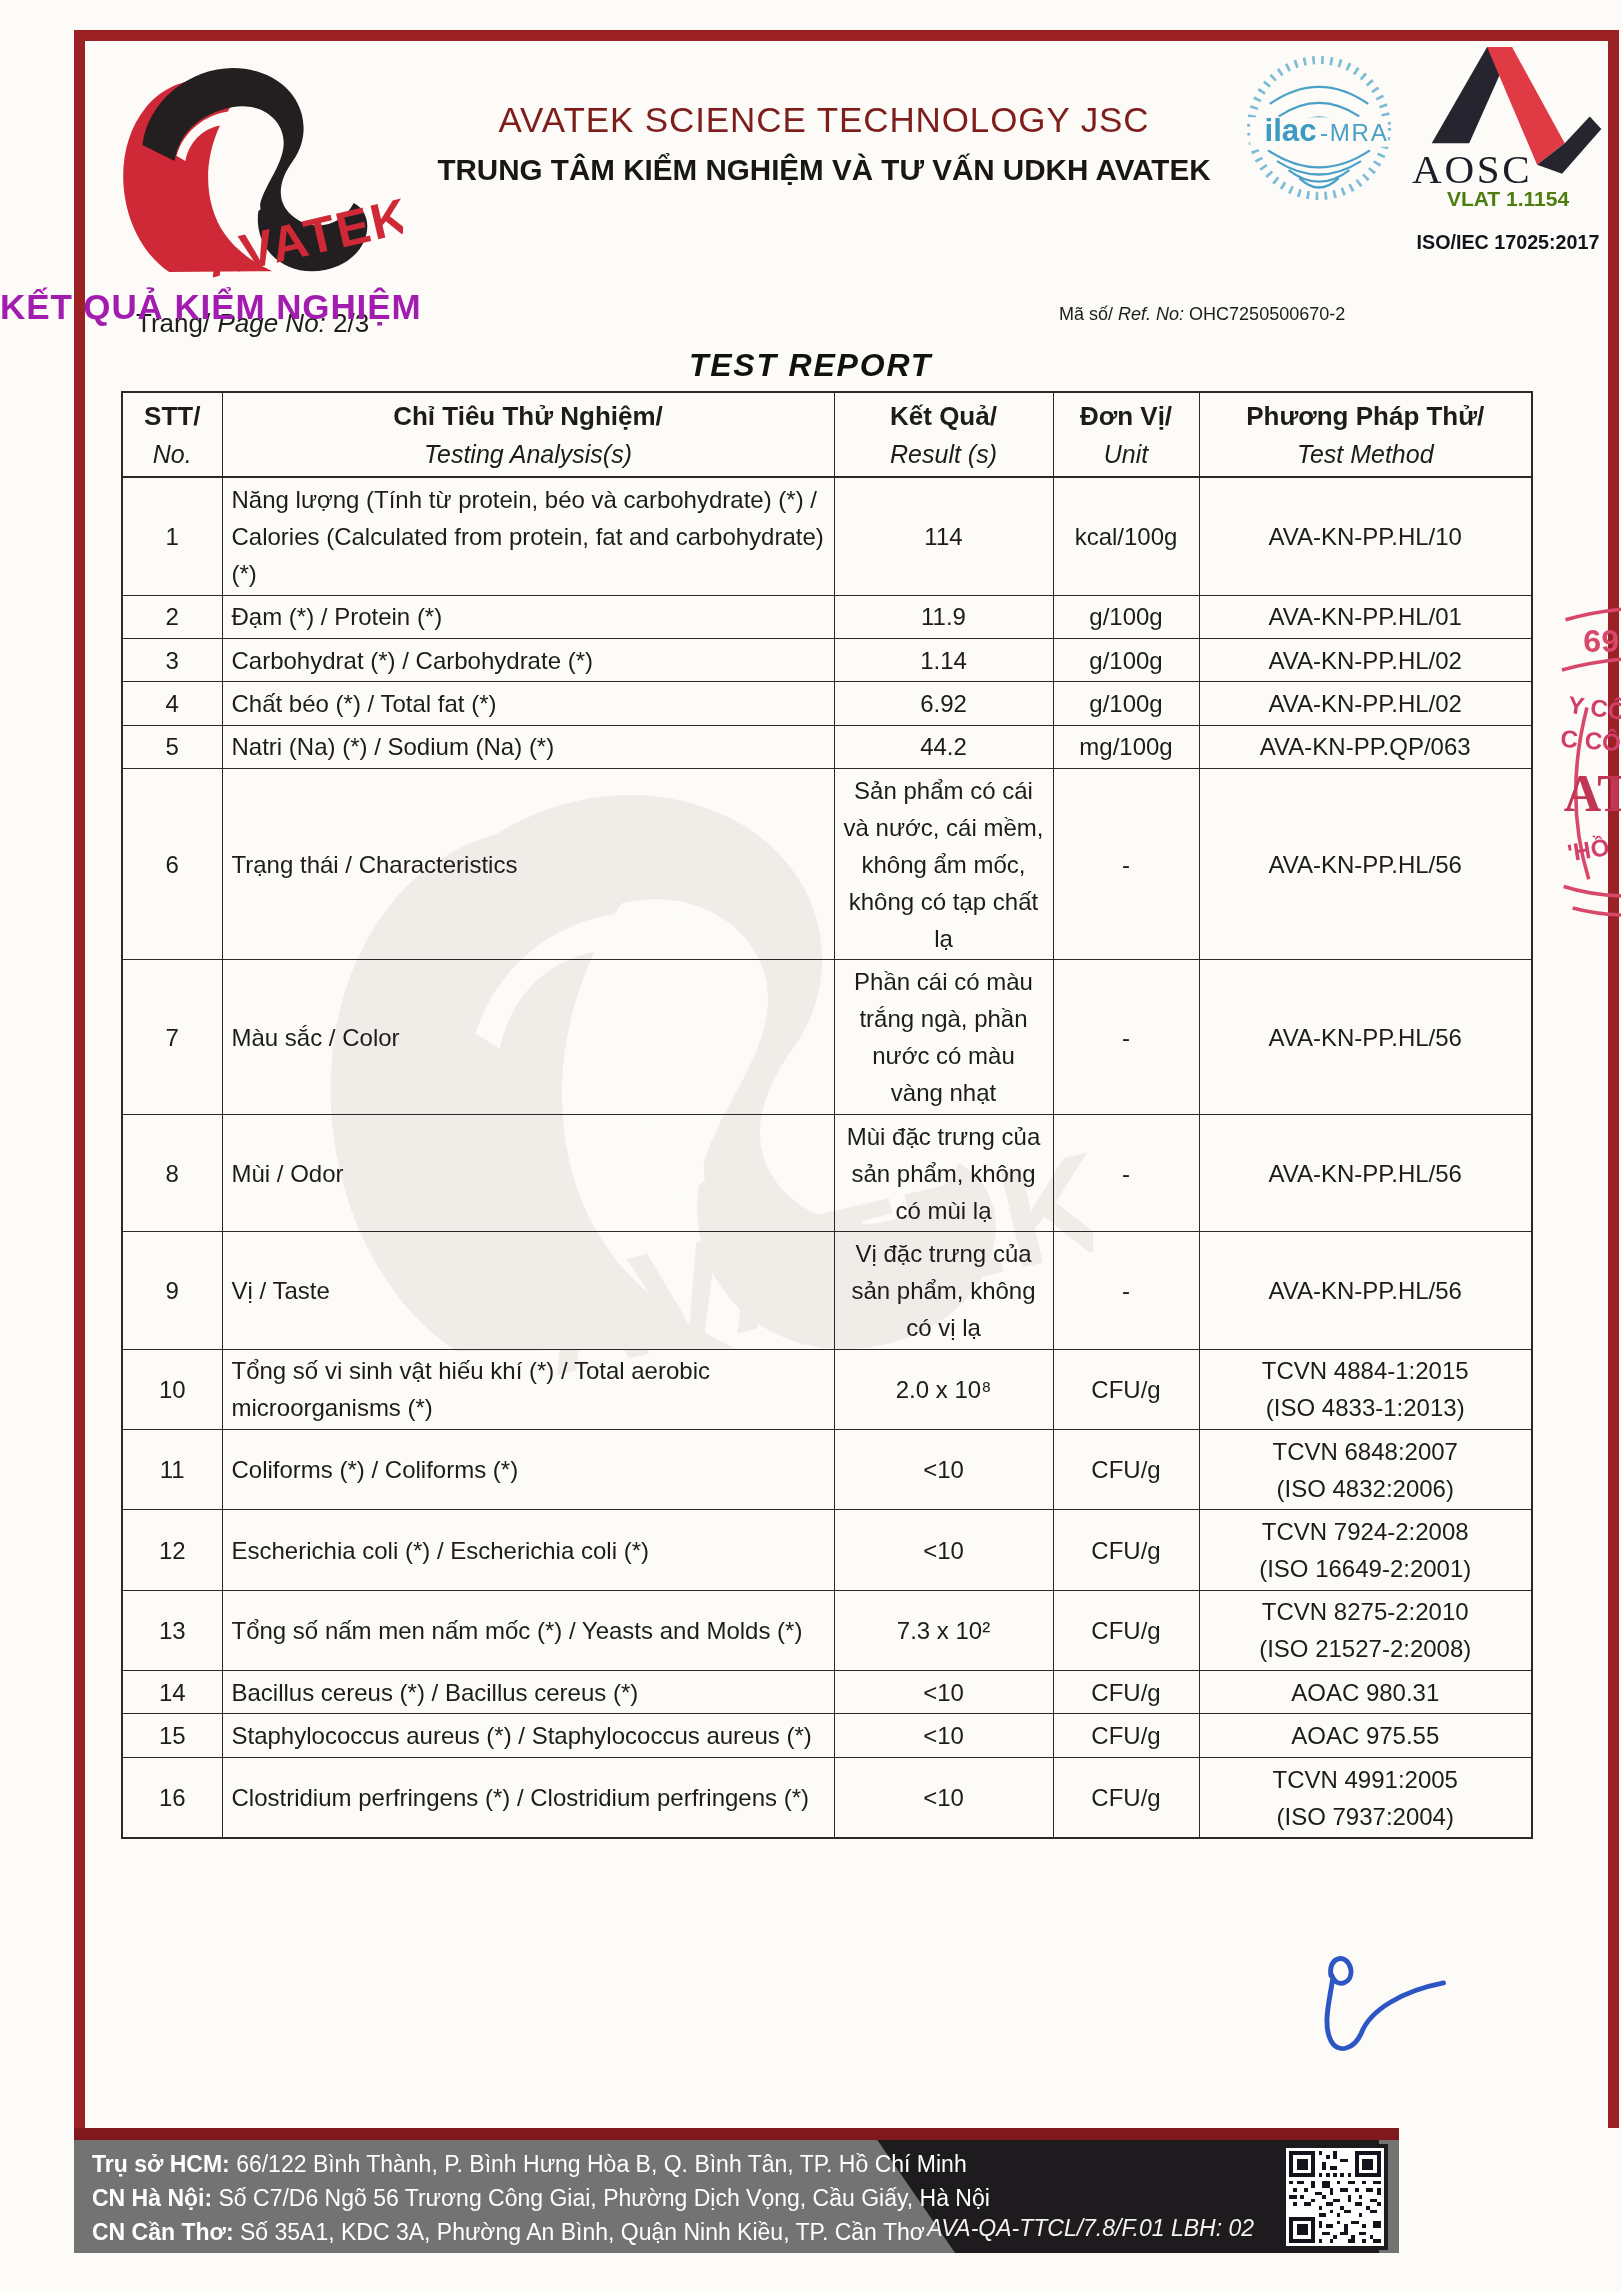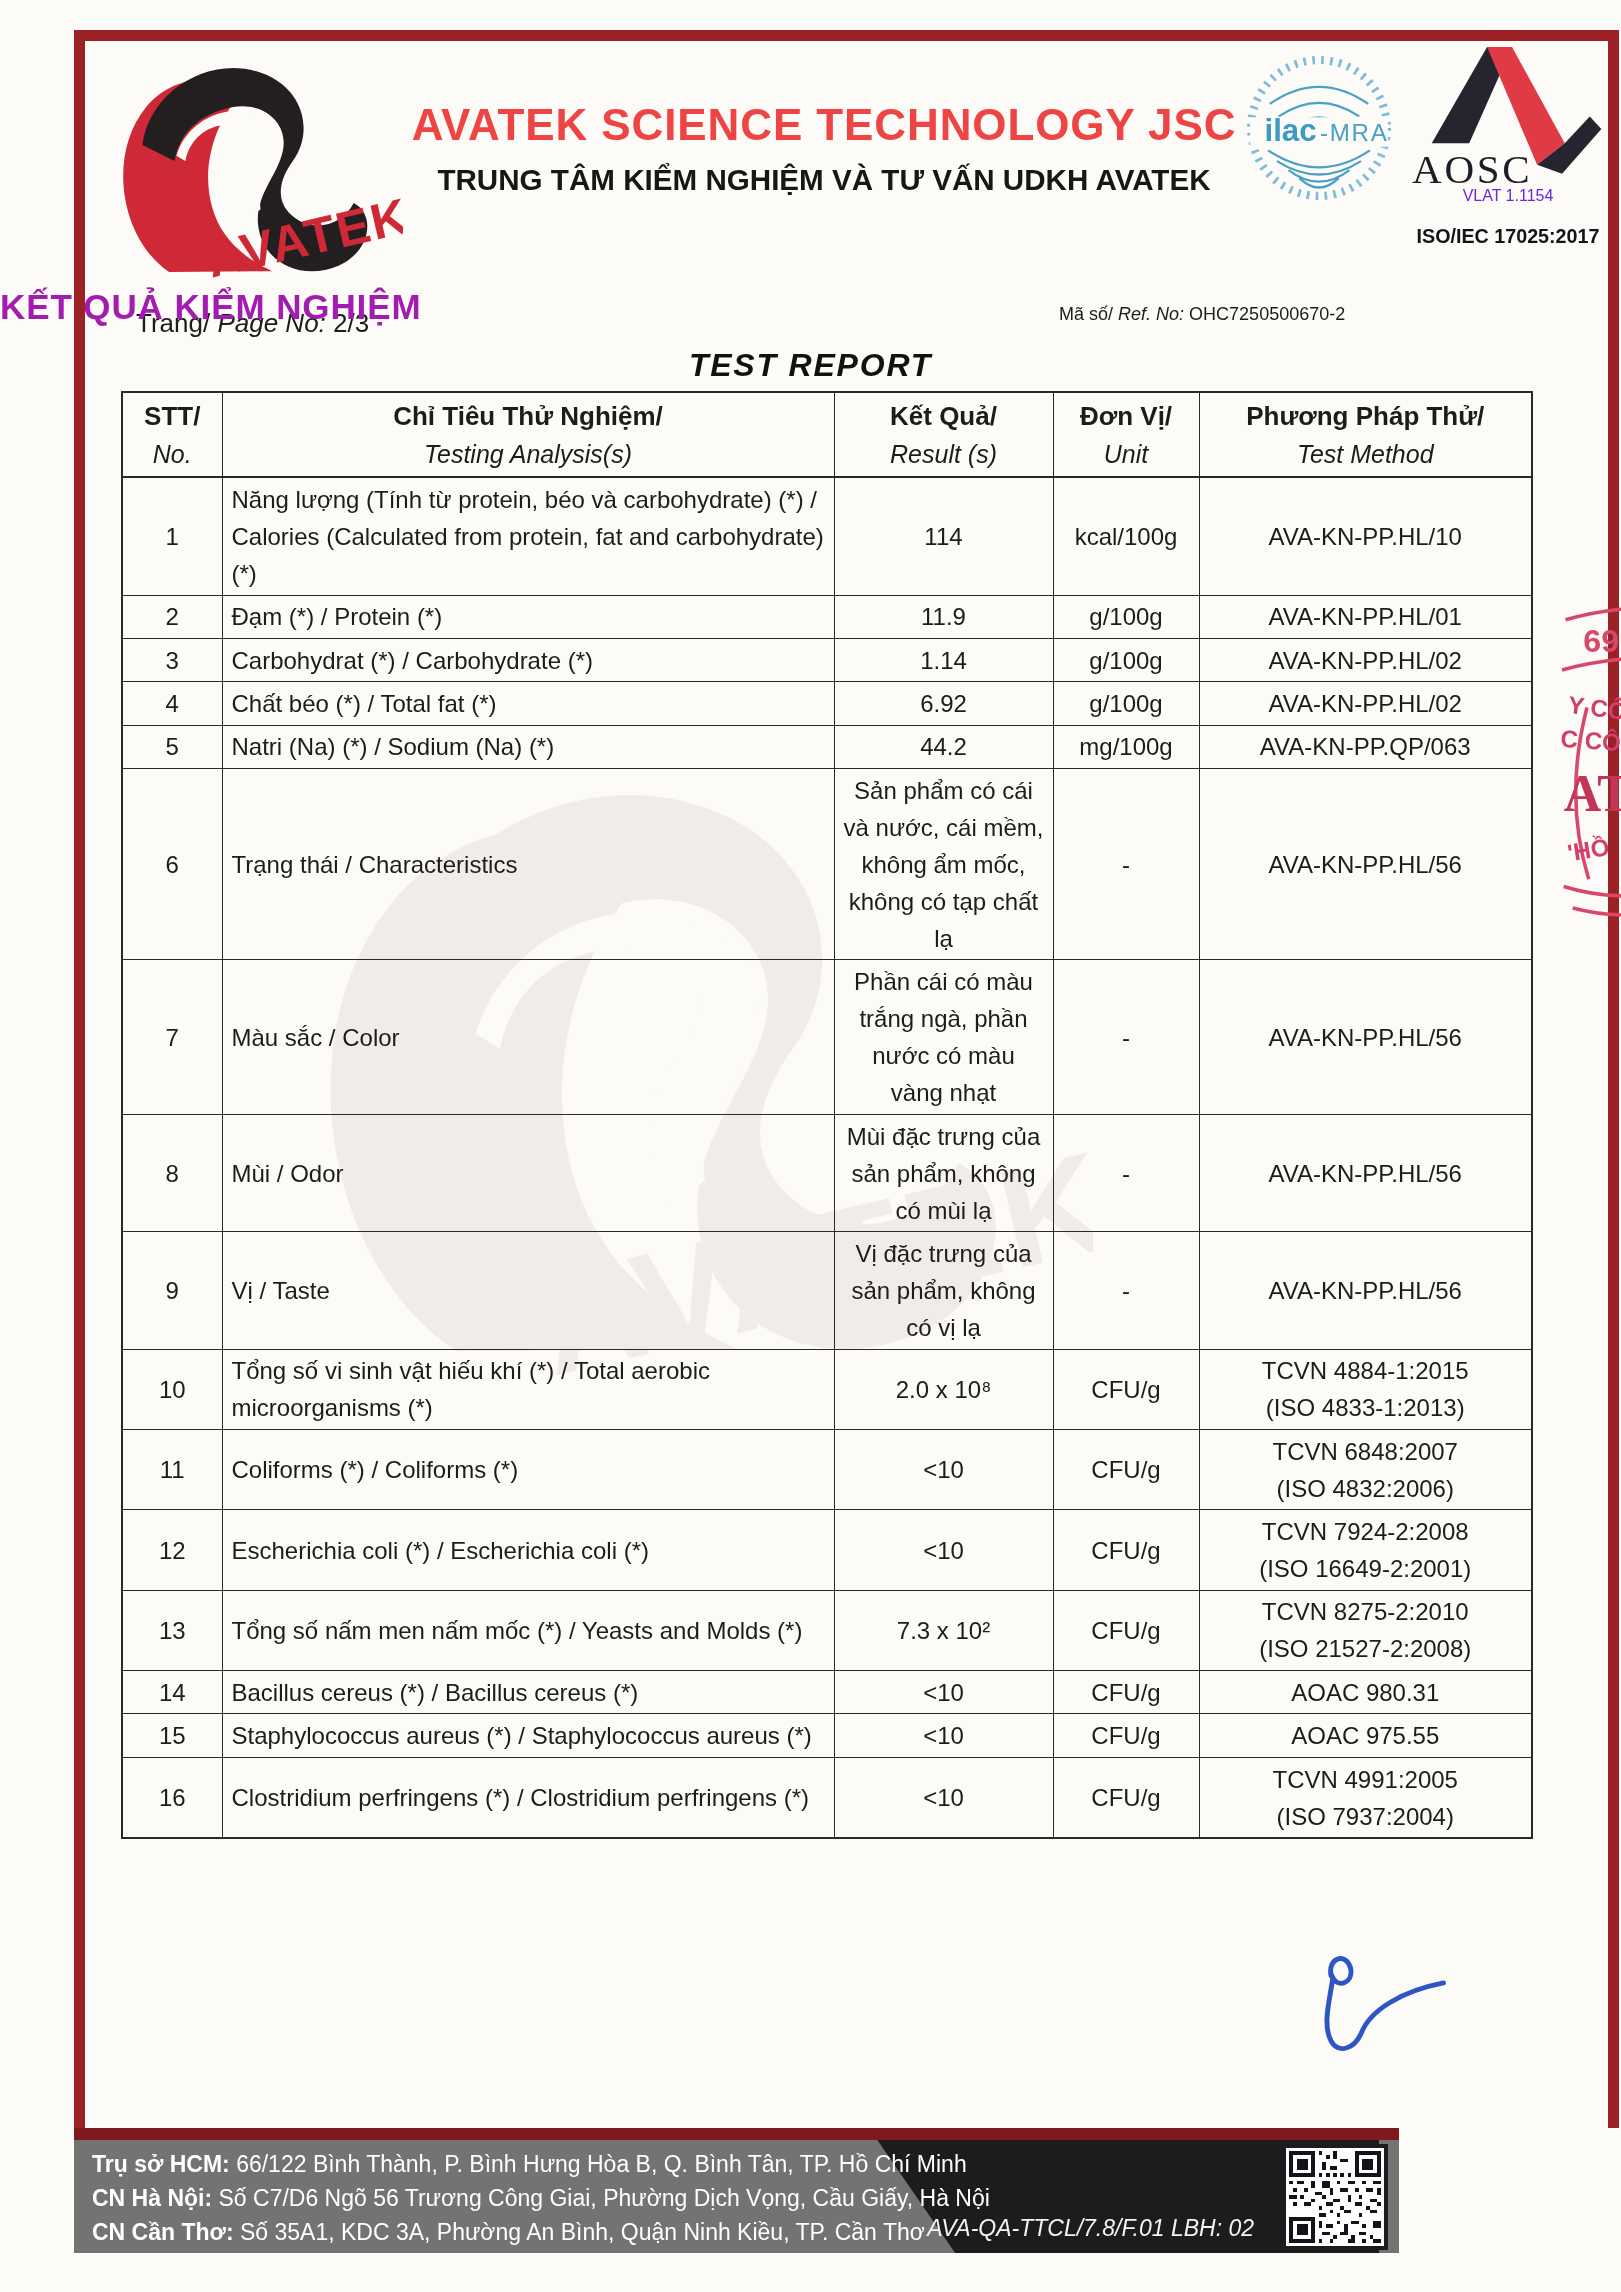--- a/index.html
+++ b/index.html
@@ -9,25 +9,25 @@
     font-family:"Liberation Sans","DejaVu Sans",sans-serif;color:#1d1c1b;
   }
   
   .frame-top{position:absolute;left:74px;top:29.6px;width:1545px;height:11.6px;background:#9c2125;}
   .frame-left{position:absolute;left:74px;top:29.6px;width:10.7px;height:2098px;background:#9c2125;}
   .frame-right{position:absolute;left:1608px;top:29.6px;width:10.7px;height:2098px;background:#9c2125;}
 
   
   .logo-svg{position:absolute;left:94px;top:41px;}
   .head-center{position:absolute;left:394px;top:100px;width:860px;text-align:center;}
-  .company-name{font-size:44px;font-weight:bold;color:#ef4444;letter-spacing:0.9px;}
+  .company-name{font-size:35px;font-weight:normal;color:#7f1d1d;letter-spacing:0.9px;}
   .center-name{font-size:29.6px;font-weight:bold;color:#181715;margin-top:12.5px;}
   .ilac-svg{position:absolute;left:1243px;top:52px;}
   .aosc-block{position:absolute;left:1406px;top:38px;width:204px;text-align:center;}
-  .aosc-vlat{font-size:16px;font-weight:normal;color:#6d28d9;margin-top:-3.6px;}
+  .aosc-vlat{font-size:21px;font-weight:bold;color:#4d7c0f;margin-top:-3.6px;}
   .aosc-iso{font-size:19.7px;font-weight:bold;color:#14131c;margin-top:19.7px;white-space:nowrap;}
 
   
   .meta-page{position:absolute;left:136px;top:308px;font-size:26px;}
   .meta-ref{position:absolute;left:1059px;top:304px;font-size:18px;}
   .it{font-style:italic;}
   .title-vi{position:absolute;left:0;top:287px;width:1621px;text-align:left;
             font-size:35px;font-weight:bold;color:#a21caf;letter-spacing:0.9px;}
   .title-en{position:absolute;left:0;top:347px;width:1621px;text-align:center;
             font-size:32px;font-weight:bold;font-style:italic;color:#121110;letter-spacing:1.8px;}

